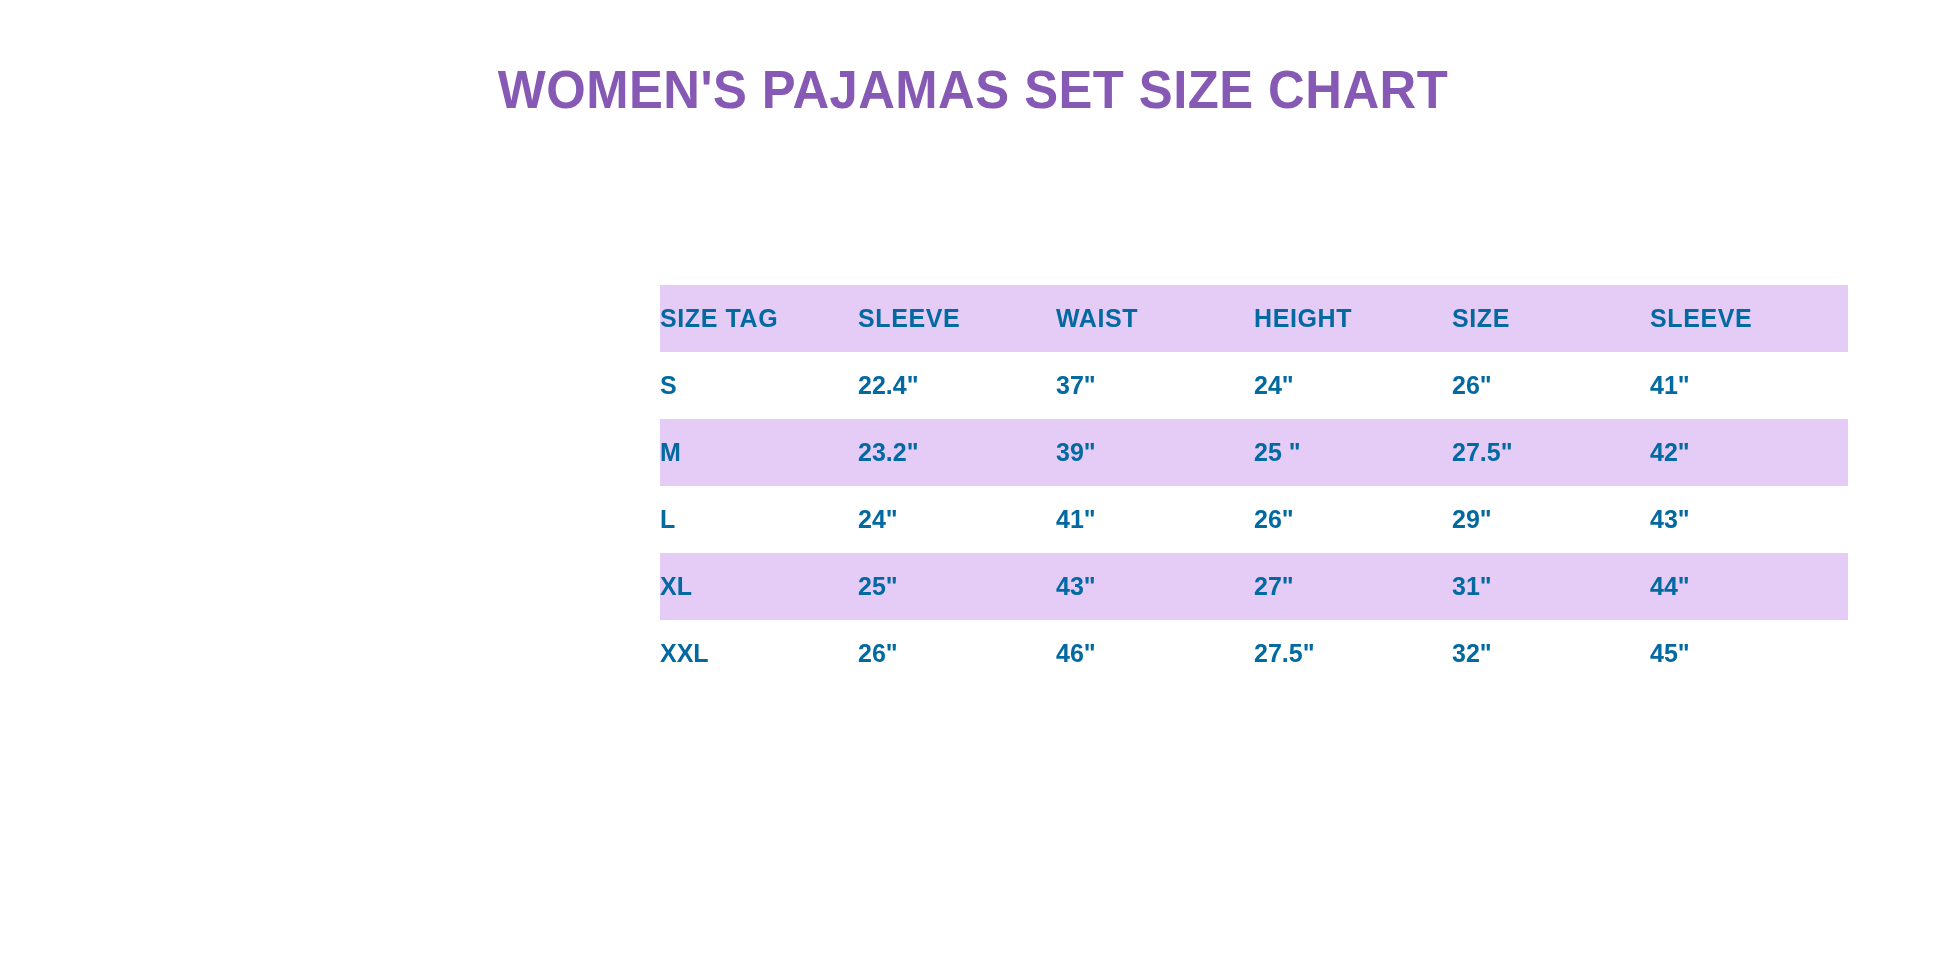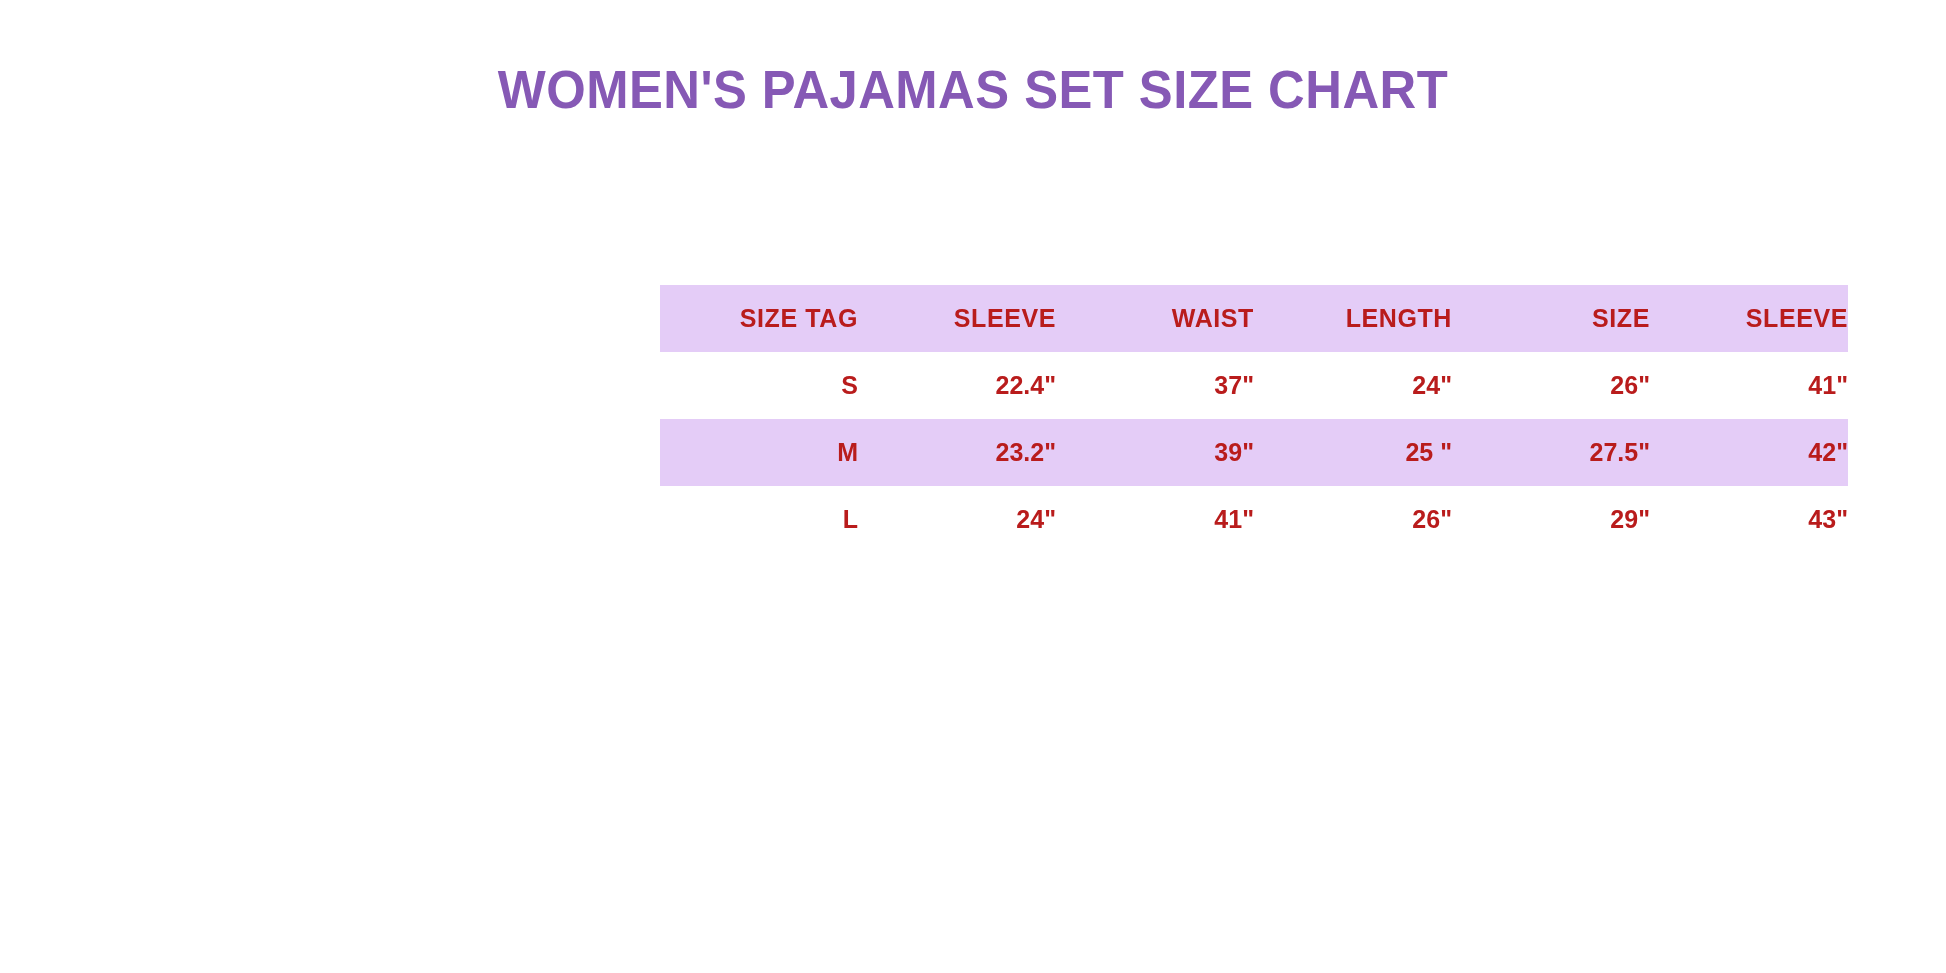--- a/index.html
+++ b/index.html
@@ -49,25 +49,25 @@
 
   table.size-chart {
     border-collapse: collapse;
     width: 1188px;
     table-layout: fixed;
   }
 
   table.size-chart td,
   table.size-chart th {
     height: 67px;
-    text-align: right;
+    text-align: left;
     vertical-align: middle;
     font-size: 25px;
     font-weight: 700;
-    color: #b91c1c;
+    color: #0369a1;
     padding: 0;
     border: none;
   }
 
   
   thead tr {
     background: #e4ccf7;
   }
   thead th {
     font-size: 23px;
@@ -110,21 +110,21 @@
         <col style="width:198px">
         <col style="width:198px">
         <col style="width:198px">
         <col style="width:198px">
       </colgroup>
       <thead>
         <tr>
             <th>SIZE TAG</th>
             <th>SLEEVE</th>
             <th>WAIST</th>
-            <th>LENGTH</th>
+            <th>HEIGHT</th>
             <th>SIZE</th>
             <th>SLEEVE</th>
           </tr>
       </thead>
       <tbody>
           <tr>
             <td>S</td>
             <td>22.4"</td>
             <td>37"</td>
             <td>24"</td>
@@ -140,17 +140,33 @@
             <td>42"</td>
           </tr>
           <tr>
             <td>L</td>
             <td>24"</td>
             <td>41"</td>
             <td>26"</td>
             <td>29"</td>
             <td>43"</td>
           </tr>
+          <tr>
+            <td>XL</td>
+            <td>25"</td>
+            <td>43"</td>
+            <td>27"</td>
+            <td>31"</td>
+            <td>44"</td>
+          </tr>
+          <tr>
+            <td>XXL</td>
+            <td>26"</td>
+            <td>46"</td>
+            <td>27.5"</td>
+            <td>32"</td>
+            <td>45"</td>
+          </tr>
         </tbody>
     </table>
   </div>
 
 </div>
 
 </body></html>

